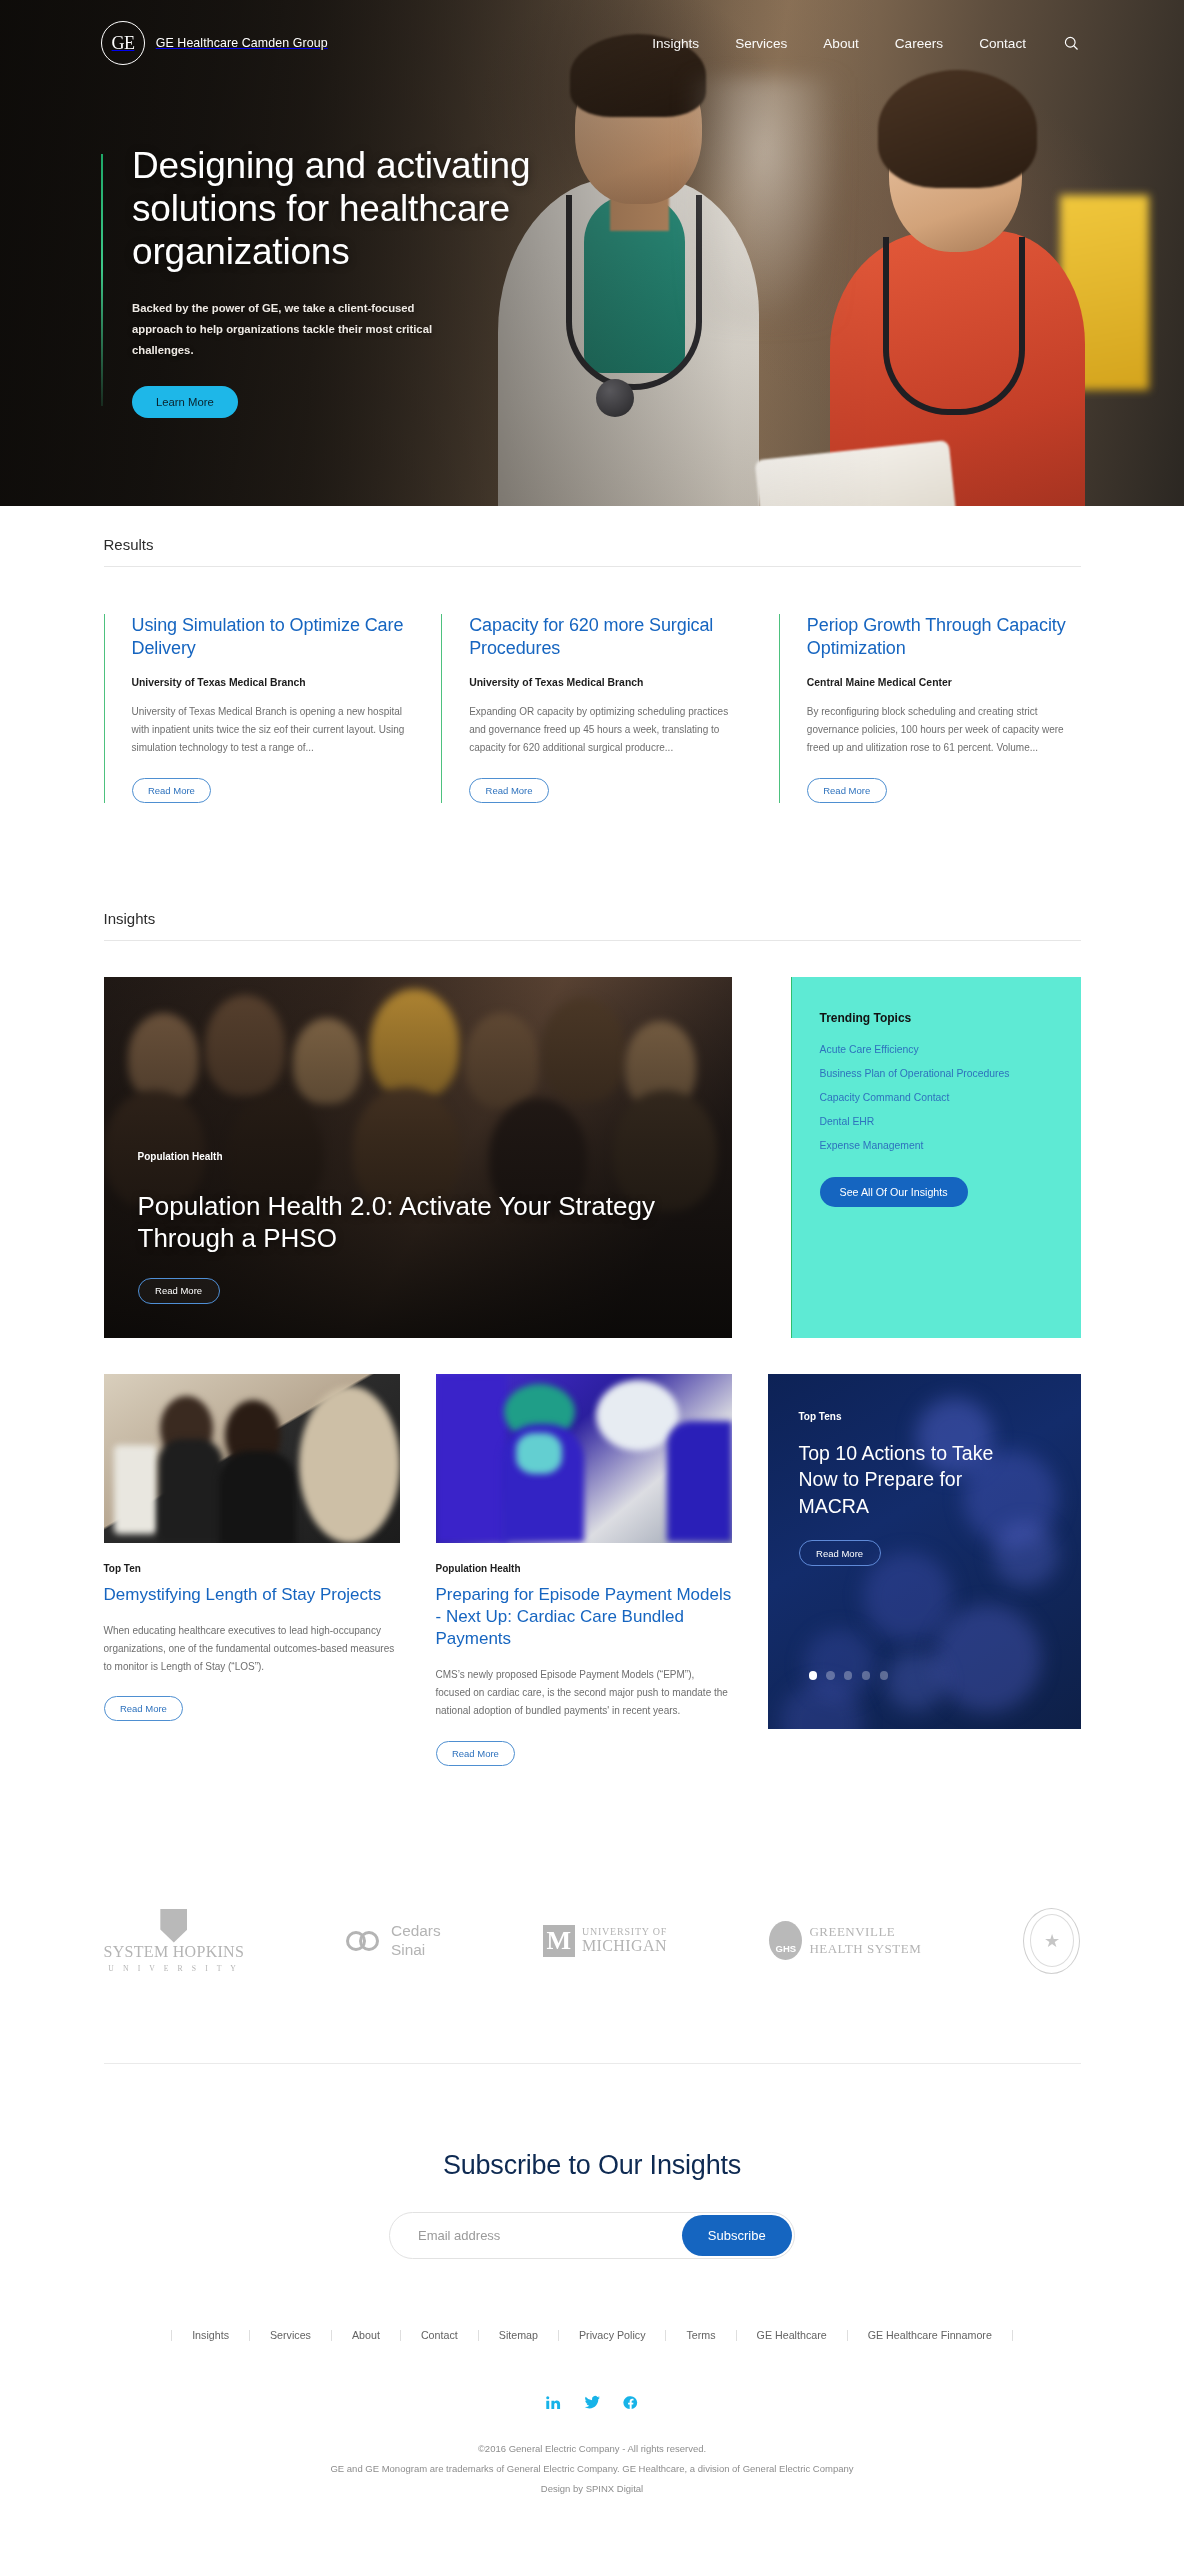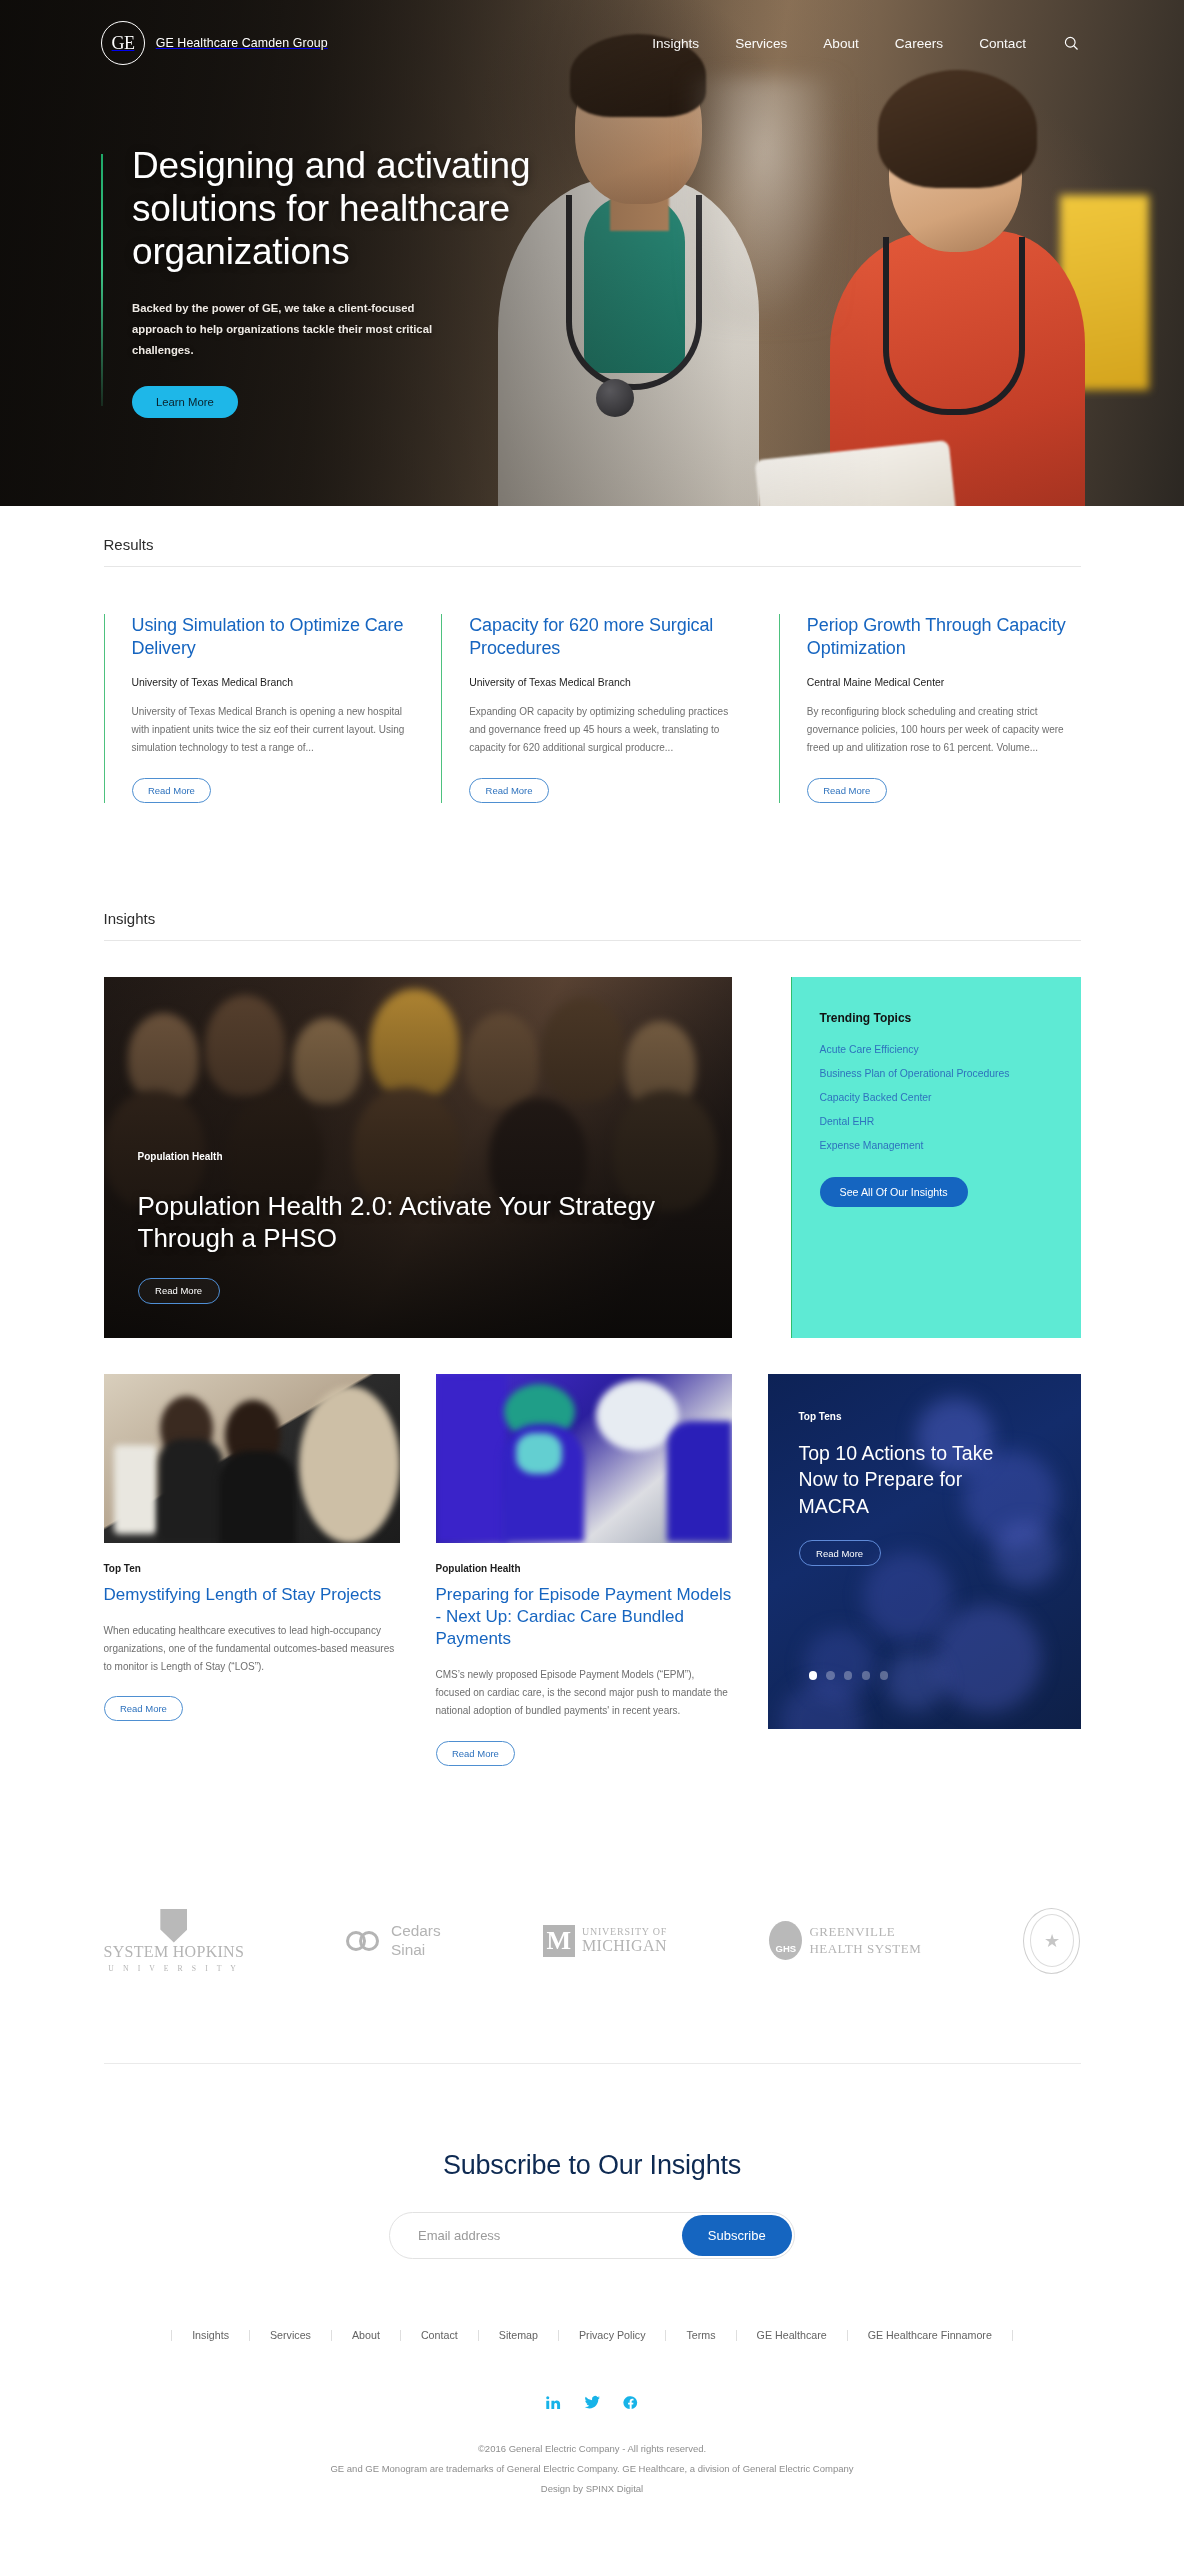--- a/index.html
+++ b/index.html
@@ -154,21 +154,21 @@
 
   .results-section { padding-top:30px; }
   .results-grid {
     display:grid; grid-template-columns:repeat(3,1fr); gap:36px; margin-top:47px;
     padding-bottom:18px;
   }
   .result-card { border-left:1.2px solid #4dc17e; padding-left:27px; }
   .result-title {
     color:#1665c0; font-size:18px; line-height:1.28; font-weight:400; letter-spacing:-0.1px;
   }
-  .result-org { color:#1c1c1c; font-size:10.4px; font-weight:400; margin-top:16.6px; }
+  .result-org { color:#1c1c1c; font-size:10.4px; font-weight:700; margin-top:16.6px; }
   .result-desc { color:#6e6e6e; font-size:10px; line-height:1.82; margin-top:15.4px; }
   .btn-outline {
     display:inline-block; margin-top:20px; border:0.9px solid #4e8fd1; color:#2e72bd;
     background:#fff; border-radius:18px; padding:6px 15.4px; font-size:9.5px; cursor:pointer;
     font-family:inherit;
   }
 
   .insights-section { padding-top:89px; }
   .insights-grid {
     display:grid; grid-template-columns:628px 1fr; gap:59px; margin-top:36px;
@@ -419,21 +419,21 @@
             <h3 class="feature-title">Population Health 2.0: Activate Your Strategy Through a PHSO</h3>
             <button class="btn-ghost">Read More</button>
           </div>
         </article>
 
         <aside class="trending">
           <div class="trending-title">Trending Topics</div>
           <ul class="trending-list">
             <li><a class="trending-link" href="#">Acute Care Efficiency</a></li>
             <li><a class="trending-link" href="#">Business Plan of Operational Procedures</a></li>
-            <li><a class="trending-link" href="#">Capacity Backed Center</a></li>
+            <li><a class="trending-link" href="#">Capacity Command Contact</a></li>
             <li><a class="trending-link" href="#">Dental EHR</a></li>
             <li><a class="trending-link" href="#">Expense Management</a></li>
           </ul>
           <button class="btn-solid">See All Of Our Insights</button>
         </aside>
 
       </div>
 
       <div class="cards-row">
 

